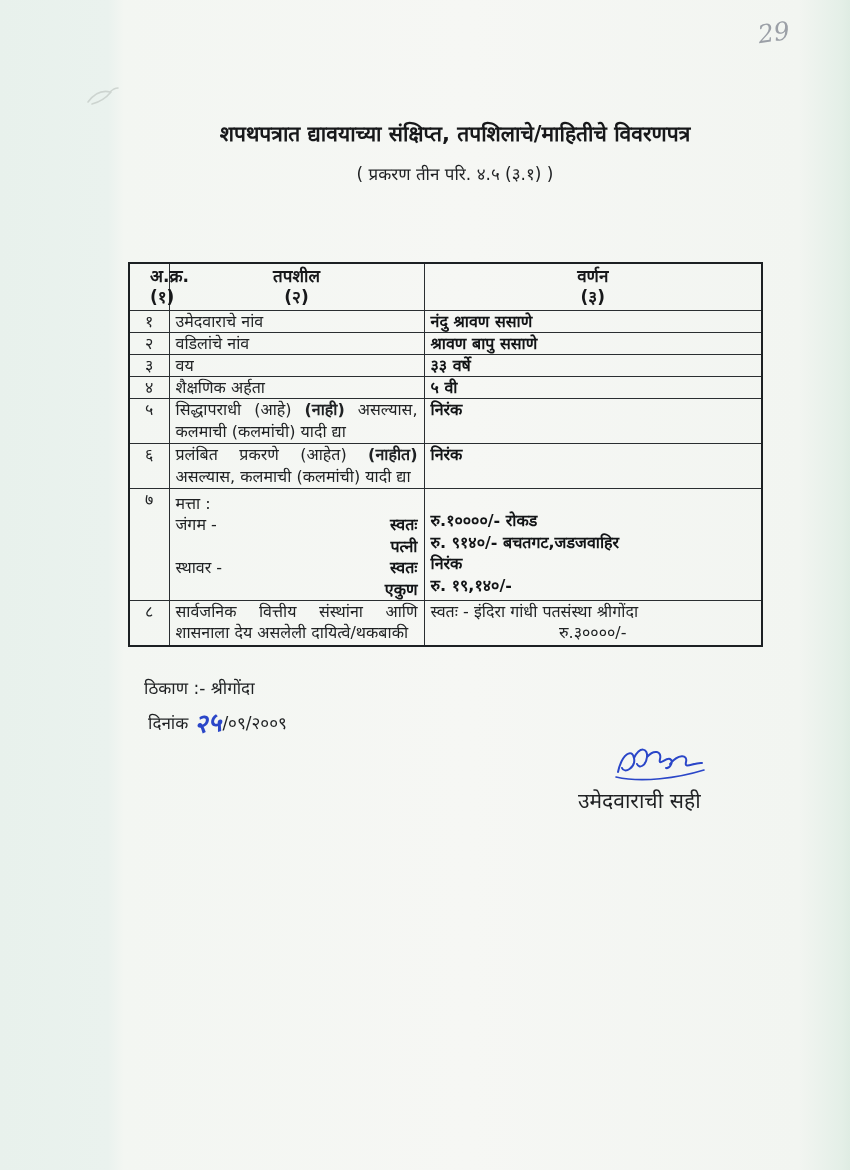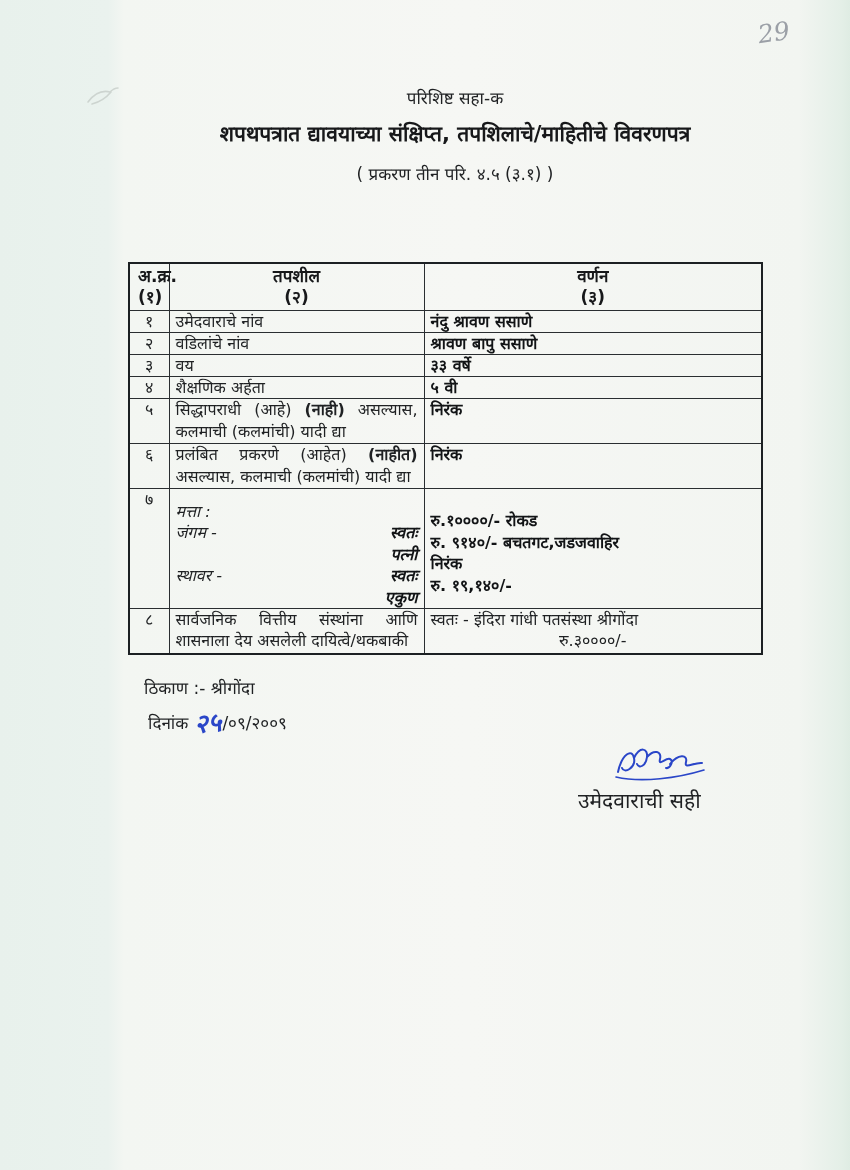--- a/index.html
+++ b/index.html
@@ -16,21 +16,21 @@
   }
   .pencil-mark { position:absolute; left:80px; top:80px; opacity:.55; }
   .appendix-title { position:absolute; top:86px; left:60px; right:0; text-align:center; font-size:17px; }
   .main-title { position:absolute; top:119px; left:60px; right:0; text-align:center; font-size:21px; font-weight:bold; color:#17181a; }
   .sub-title { position:absolute; top:162px; left:60px; right:0; text-align:center; font-size:17px; }
   .constituency { position:absolute; top:236px; left:128px; font-size:17px; font-weight:bold; color:#17181a; }
 
   table.form { position:absolute; top:262px; left:128px; width:633px; border-collapse:collapse; table-layout:fixed; }
   table.form td { border:1px solid #2a2e31; padding:0 6px; font-size:16px; vertical-align:top; line-height:21.5px; }
   table.form { border:2px solid #1c2023; }
-  tr.hdr td { text-align:center; font-weight:bold; font-size:17px; height:47px; padding:2px 8px; line-height:21px; color:#17181a;margin-top:32px; }
+  tr.hdr td { text-align:center; font-weight:bold; font-size:17px; height:47px; padding:2px 20px; line-height:21px; color:#17181a;margin-top:32px; }
   td.sr { text-align:center; }
   .val { font-weight:bold; color:#121416; }
   tr.r-s td { height:22px; vertical-align:middle; line-height:20px; }
   tr.r-m td { height:45px; }
   tr.r7 td { height:107px; }
   tr.r8 td { height:46px; }
   .just { text-align:justify; }
   .asset-line { display:flex; justify-content:space-between; height:21.4px; line-height:21.4px; }
   .asset-line .ar { font-weight:bold; color:#121416; }
   .v-line { height:21.4px; line-height:21.4px; }
@@ -52,21 +52,20 @@
 <div class="page">
 
   <div class="corner-note">29</div>
 
   <span class="pencil-mark">
     <svg width="42" height="30" viewBox="0 0 42 30">
       <path d="M8,22 C14,14 22,10 30,12 M12,24 C20,22 26,18 31,12 M30,12 C33,9 36,8 38,8" stroke="#b6bdb8" stroke-width="1.6" fill="none" stroke-linecap="round"></path>
     </svg>
   </span>
 
-  <div class="appendix-title">परिशिष्ट सहा-क</div>
   <div class="main-title">शपथपत्रात द्यावयाच्या संक्षिप्त, तपशिलाचे/माहितीचे विवरणपत्र</div>
   <div class="sub-title">( प्रकरण तीन परि. ४.५ (३.१) )</div>
 
   <table class="form">
     <colgroup>
         <col style="width:40px">
         <col style="width:255px">
         <col style="width:338px">
       </colgroup>
 
@@ -121,21 +120,21 @@
     <tr class="r-m">
       <td class="sr">६</td>
       <td class="just">
         <span>प्रलंबित प्रकरणे (आहेत)</span> <b>(नाहीत)</b> <span>असल्यास, कलमाची (कलमांची) यादी द्या</span>
       </td>
       <td class="val">निरंक</td>
     </tr>
 
     <tr class="r7">
       <td class="sr">७</td>
-      <td style="padding-top:12px;font-style:italic;">
+      <td style="padding-top:4px;">
         <div class="asset-line">
               <span>मत्ता :</span>
               <span class="ar"></span>
             </div>
         <div class="asset-line">
               <span>जंगम -</span>
               <span class="ar">स्वतः</span>
             </div>
         <div class="asset-line">
               <span></span>

